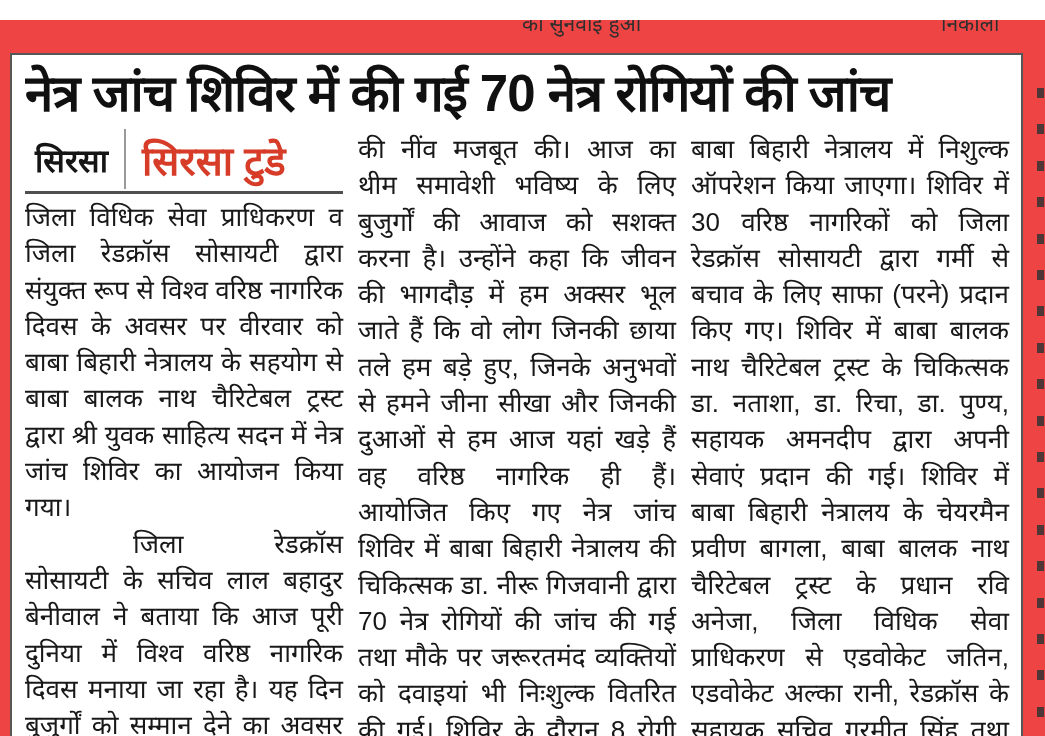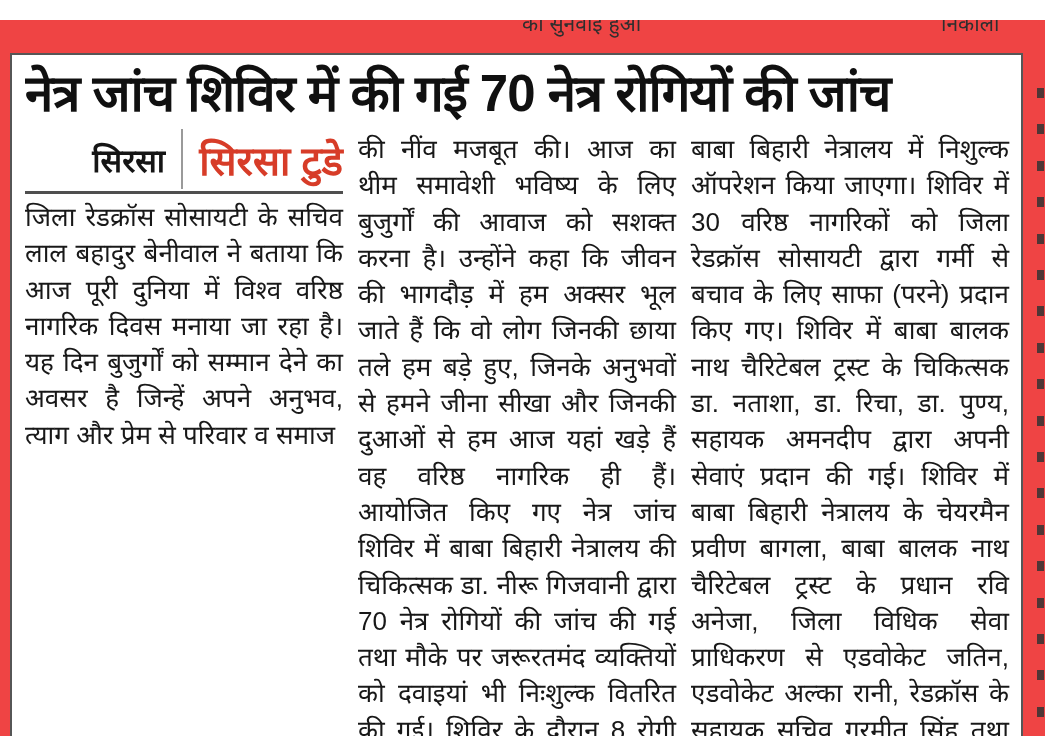--- a/index.html
+++ b/index.html
@@ -19,21 +19,21 @@
     border:2px solid #565656; border-bottom:none; background:#fff;
     padding:8px 12px 0 13px; overflow:hidden;
   }
   .headline {
     font-size:51px; font-weight:700; color:#101010; line-height:1.22;
     letter-spacing:-1px; white-space:nowrap; overflow:hidden; height:64px;
   }
   .columns { display:flex; gap:15px; margin-top:2px; }
   .col { flex:1 1 0; min-width:0; }
 
-  .dateline { display:flex; align-items:center; height:60px; padding-left:10px;justify-content:flex-end; }
+  .dateline { display:flex; align-items:center; height:60px; padding-left:10px; }
   .dl-city   { font-size:32px; font-weight:700; color:#151515; }
   .dl-divider{ width:2px; height:60px; background:#9a9a9a; margin:0 16px 0 16px; }
   .dl-source { font-size:40px; font-weight:700; color:var(--accent,#d73c28); }
   .dl-rule   { height:3px; background:#4f4f4f; margin:2px 0 5px 0; }
 
   .body p {
     font-size:26px; line-height:36.3px; text-align:justify; color:#181818;
     text-justify:inter-word; word-break:break-word;
   }
   .body p + p { text-indent:108px; }
@@ -71,20 +71,21 @@
     <div class="columns">
 
       <div class="col col1">
         <div class="dateline">
           <span class="dl-city">सिरसा</span>
           <span class="dl-divider"></span>
           <span class="dl-source">सिरसा टुडे</span>
         </div>
         <div class="dl-rule"></div>
         <div class="body">
+            <p>जिला विधिक सेवा प्राधिकरण व जिला रेडक्रॉस सोसायटी द्वारा संयुक्त रूप से विश्व वरिष्ठ नागरिक दिवस के अवसर पर वीरवार को बाबा बिहारी नेत्रालय के सहयोग से बाबा बालक नाथ चैरिटेबल ट्रस्ट द्वारा श्री युवक साहित्य सदन में नेत्र जांच शिविर का आयोजन किया गया।</p>
             <p>जिला रेडक्रॉस सोसायटी के सचिव लाल बहादुर बेनीवाल ने बताया कि आज पूरी दुनिया में विश्व वरिष्ठ नागरिक दिवस मनाया जा रहा है। यह दिन बुजुर्गों को सम्मान देने का अवसर है जिन्हें अपने अनुभव, त्याग और प्रेम से परिवार व समाज</p>
           </div>
       </div>
 
       <div class="col col2">
         <div class="body">
             <p>की नींव मजबूत की। आज का थीम समावेशी भविष्य के लिए बुजुर्गों की आवाज को सशक्त करना है। उन्होंने कहा कि जीवन की भागदौड़ में हम अक्सर भूल जाते हैं कि वो लोग जिनकी छाया तले हम बड़े हुए, जिनके अनुभवों से हमने जीना सीखा और जिनकी दुआओं से हम आज यहां खड़े हैं वह वरिष्ठ नागरिक ही हैं। आयोजित किए गए नेत्र जांच शिविर में बाबा बिहारी नेत्रालय की चिकित्सक डा. नीरू गिजवानी द्वारा 70 नेत्र रोगियों की जांच की गई तथा मौके पर जरूरतमंद व्यक्तियों को दवाइयां भी निःशुल्क वितरित की गई। शिविर के दौरान 8 रोगी ऑपरेशन के योग्य पाए गए जिनका</p>
           </div>
       </div>
 

